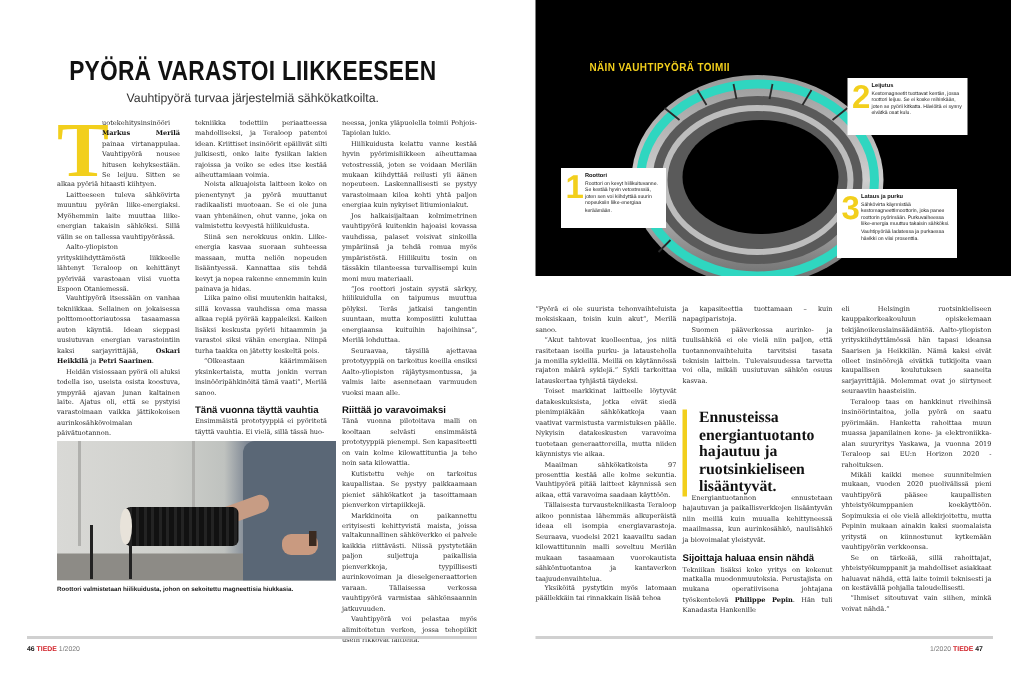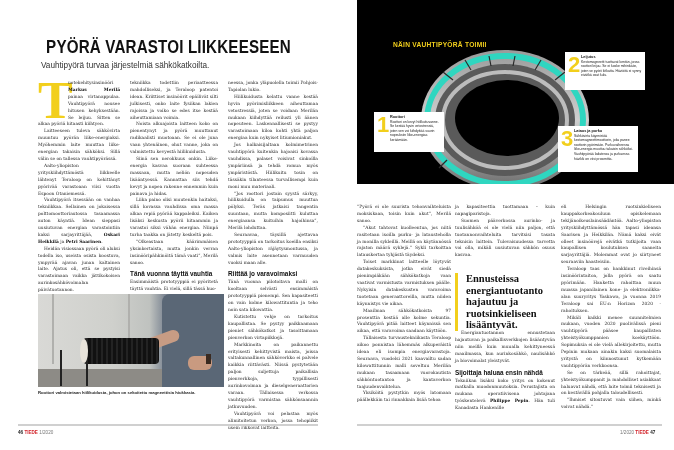--- a/index.html
+++ b/index.html
@@ -11,22 +11,22 @@
   .page-right { left: 337px; width: 337px; }
 
   .headline {
     position: absolute; left: 0; width: 337px; top: 36px;
     text-align: center; font-family: "Liberation Sans", sans-serif;
     font-weight: 700; font-size: 18.5px; letter-spacing: 0.2px;
     color: #111; transform: scaleX(0.82); transform-origin: center;
   }
   .subhead {
     position: absolute; left: 0; width: 337px; top: 61px;
-    text-align: left; font-family: "Liberation Sans", sans-serif;
-    font-size: 8.2px; color: #333; margin-left: 41px;
+    text-align: center; font-family: "Liberation Sans", sans-serif;
+    font-size: 8.2px; color: #333;
   }
 
   .col { position: absolute; font-size: 4.4px; line-height: 6.9px; color: #2a2a2a; text-align: justify; }
   .col p { margin: 0; }
   .col p.indent { text-indent: 6px; }
   .col b { font-weight: 700; color: #111; }
   .col h3 {
     font-family: "Liberation Sans", sans-serif; font-weight: 700;
     font-size: 6.4px; line-height: 8px; color: #111; margin: 4px 0 1px 0;
   }

